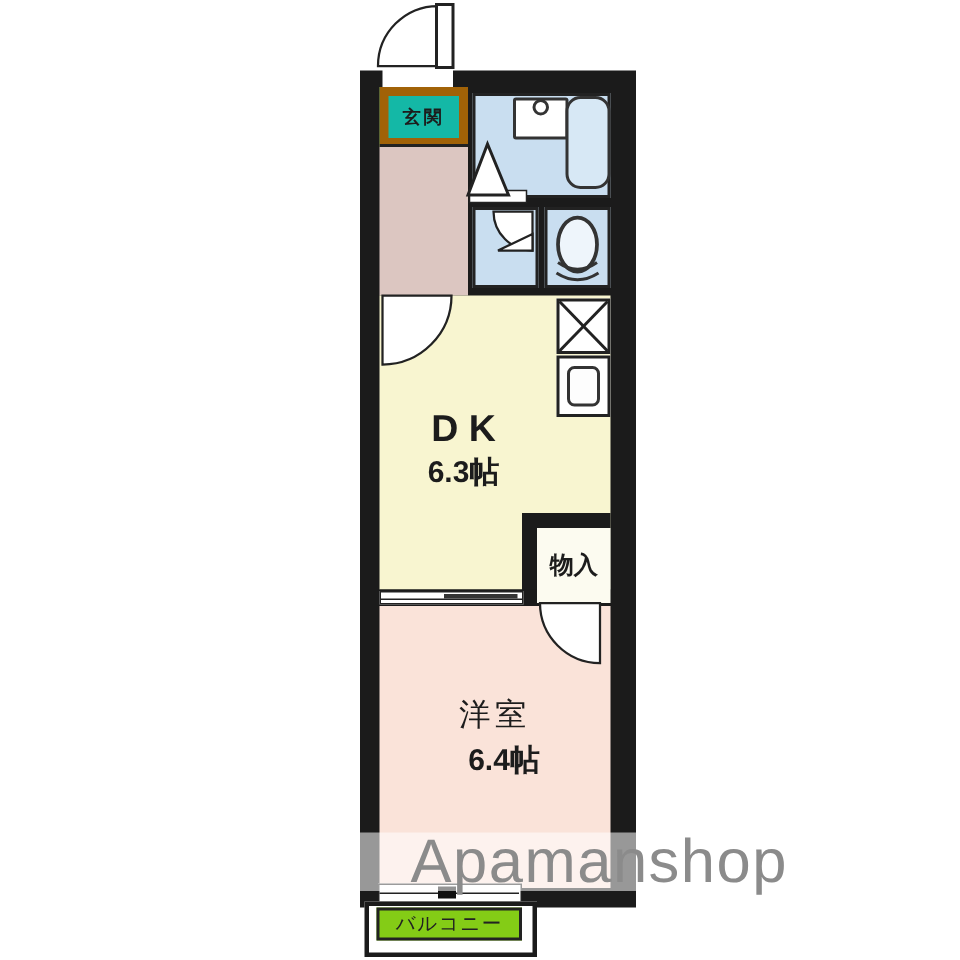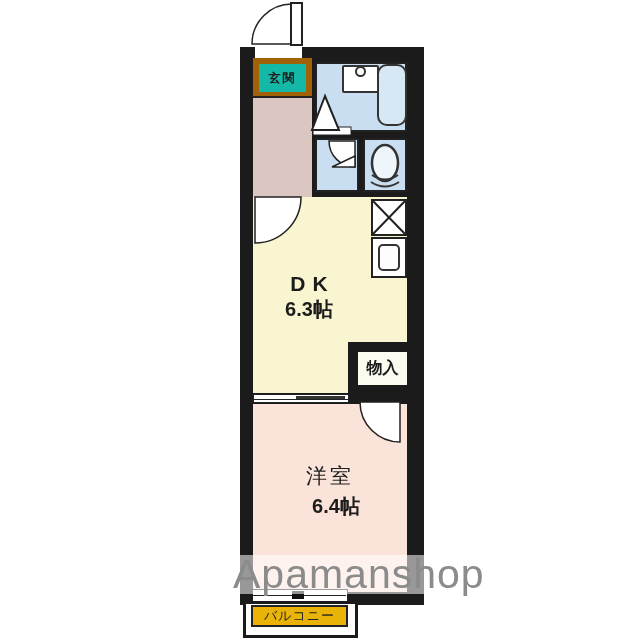--- a/index.html
+++ b/index.html
@@ -21,45 +21,45 @@
   .dk{left:253px;top:197px;width:154px;height:196px;background:#f8f5d0;z-index:2;}
   .partition{left:253px;top:393px;width:154px;height:11px;background:#1b1b1b;z-index:3;}
   .west{left:253px;top:404px;width:154px;height:188px;background:#fae3d9;z-index:2;}
   
   .basin{left:342px;top:65px;width:37px;height:28px;background:#fff;border:2px solid #333;border-radius:2px;z-index:4;}
   .tub{left:377px;top:64px;width:30px;height:62px;background:#d7e8f5;border:2px solid #333;border-radius:10px;z-index:4;}
   .washer{left:371px;top:199px;width:36px;height:37px;background:#fff;border:2px solid #222;z-index:4;}
   .sink{left:371px;top:237px;width:36px;height:41px;background:#fff;border:2px solid #222;z-index:4;}
   .sink-inner{left:378px;top:244px;width:22px;height:27px;background:#fdfdfd;border:2px solid #333;border-radius:5px;z-index:5;}
   .closet-wall{left:348px;top:342px;width:59px;height:62px;background:#1b1b1b;z-index:3;}
-  .closet{left:358px;top:352px;width:49px;height:33px;background:#fcfbf0;z-index:4;
+  .closet{left:358px;top:352px;width:49px;height:50px;background:#fcfbf0;z-index:4;
     display:flex;align-items:center;justify-content:center;font-size:16px;font-weight:bold;}
   
   .slide-door{left:253px;top:394px;width:96px;height:9px;background:#fff;border:1px solid #222;z-index:4;}
   .slide-door .track{left:0;top:3.5px;width:94px;height:1.5px;background:#222;}
   .slide-door .panel{left:42px;top:0.5px;width:49px;height:3px;background:#333;}
   .window{left:252px;top:589px;width:96px;height:13px;background:#fff;border:1.5px solid #222;z-index:6;}
   .window .track{left:0;top:4.5px;width:93px;height:1.5px;background:#222;}
   .window .stile{left:39px;top:1px;width:12px;height:8px;background:#111;}
   
   .balcony{left:243px;top:601px;width:115px;height:37px;background:#fff;border:3px solid #1b1b1b;z-index:7;}
-  .balcony-label{left:251px;top:605px;width:97px;height:22px;background:#eab308;border:2px solid #222;z-index:8;
+  .balcony-label{left:251px;top:605px;width:97px;height:22px;background:#84cc16;border:2px solid #222;z-index:8;
     display:flex;align-items:center;justify-content:center;font-size:13px;letter-spacing:1px;color:#222;}
   
   .dk-label{left:253px;top:272px;width:112px;text-align:center;z-index:6;}
-  .dk-label .l1{position:static;display:block;font-size:21px;font-weight:bold;letter-spacing:7px;padding-left:7px;}
+  .dk-label .l1{position:static;display:block;font-size:25px;font-weight:bold;letter-spacing:7px;padding-left:7px;}
   .dk-label .l2{position:static;display:block;font-size:20px;font-weight:bold;margin-top:0;}
   .west-label{left:253px;top:462px;width:154px;text-align:center;z-index:6;}
   .west-label .l1{position:static;display:block;font-size:21px;font-weight:normal;letter-spacing:3px;}
   .west-label .l2{position:static;display:block;font-size:20px;font-weight:bold;margin-top:3px;padding-left:12px;}
   
   .overlay{left:0;top:0;width:640px;height:640px;z-index:5;pointer-events:none;}
   
   .watermark{left:228px;top:555px;width:338px;height:39px;background:rgba(255,255,255,0.55);z-index:20;
-    display:flex;align-items:center;}
+    display:flex;align-items:center;justify-content:center;}
   .watermark span{position:static;font-size:41px;line-height:39px;color:#8b8b8b;letter-spacing:1px;padding-left:5px;white-space:nowrap;}
 </style>
 </head>
 <body>
 
 <div class="canvas">
 
   <div class="unit"></div>
   <div class="door-gap"></div>
 

